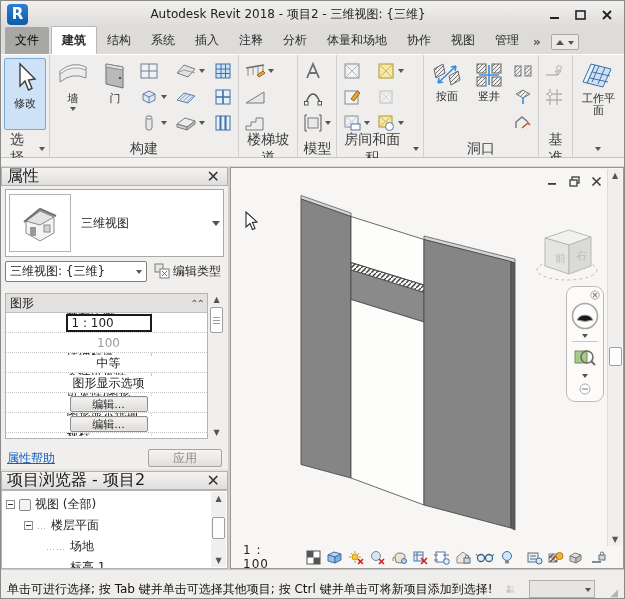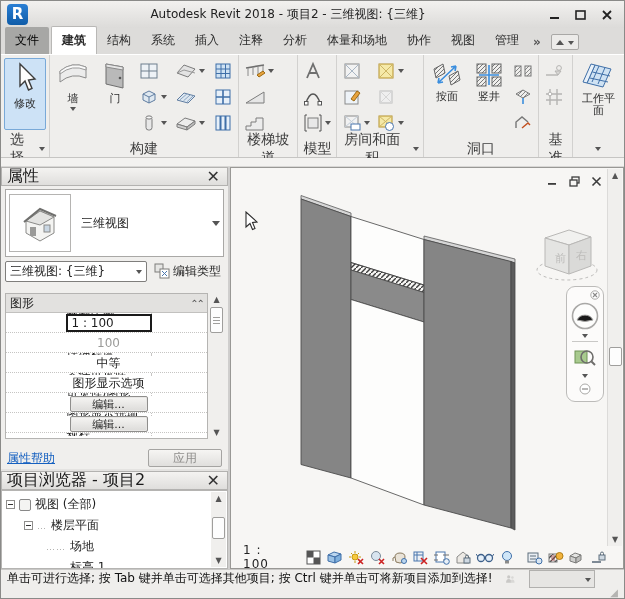--- a/index.html
+++ b/index.html
@@ -109,21 +109,21 @@
   .vthumb { width:13px; height:19px; background:#fdfdfd; border:1px solid #9f9e9c; border-radius:2px; margin-top:165px; }
   .scrollarrow { font-size:8px; color:#555; line-height:13px; }
   .navbar { position:absolute; left:335px; top:118px; width:38px; height:116px; border:1px solid #bcbbb9;
             border-radius:9px; background:rgba(252,252,251,.9); display:flex; flex-direction:column; align-items:center; }
   .viewbar { position:absolute; left:0; right:16px; bottom:0; height:22px; display:flex; align-items:center;
              gap:4px; padding-left:12px; }
   .viewbar .scaletxt { font-size:12px; color:#222; margin-right:10px; letter-spacing:1px; }
   .vicon { width:18px; height:17px; display:flex; align-items:center; justify-content:center; }
   .cursor { position:absolute; left:13px; top:43px; }
 
-  .statusbar { height:29px; background:#efeeec; border-top:1px solid #c9c8c6; display:flex; align-items:flex-start;
+  .statusbar { height:29px; background:#efeeec; border-top:1px solid #c9c8c6; display:flex; align-items:flex-end;
                padding:0 6px; gap:13px; flex:0 0 auto; }
   .statusmsg { white-space:nowrap; font-size:12px; color:#111; }
   .statuscombo { width:118px; height:18px; background:#e6e5e3; border:1px solid #b1b0ae; display:flex;
                  align-items:center; justify-content:flex-end; padding:0 3px; }
   .grip { margin-left:2px; color:#b5b4b2; font-size:10px; align-self:flex-end; }
 </style>
 </head>
 <body>
 
 <div class="app">

